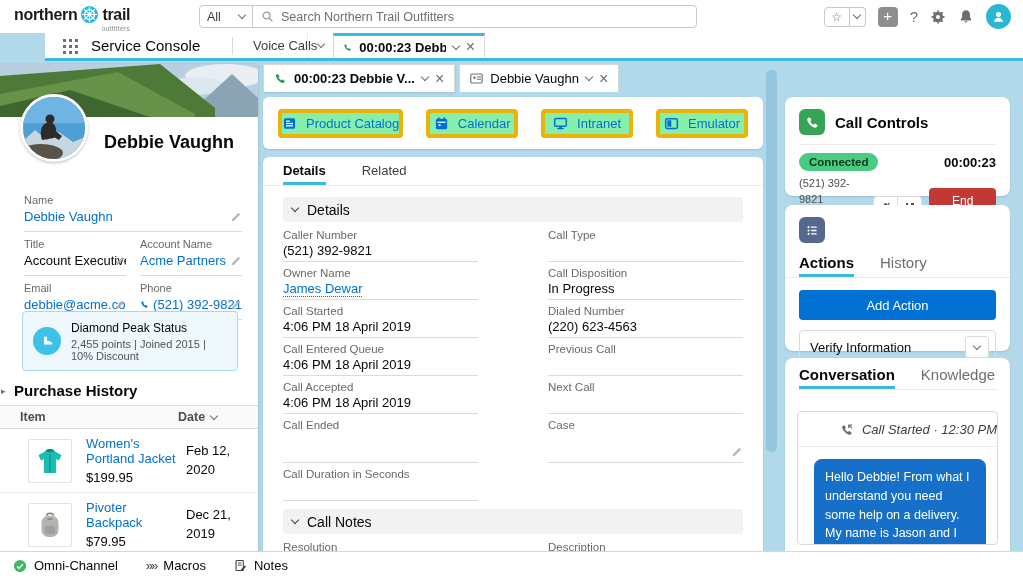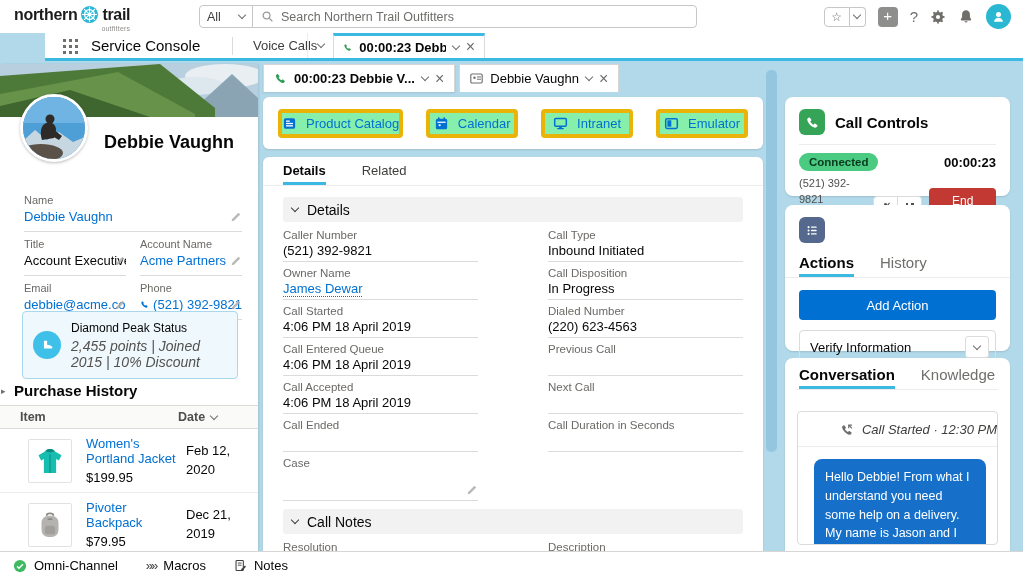--- a/index.html
+++ b/index.html
@@ -55,21 +55,21 @@
   .frow { display:flex; padding:0 16px 0 24px; gap:14px; }
   .fcell { flex:1; border-bottom:1px solid #dddbda; padding:6px 0 7px; position:relative; min-width:0; }
   .flabel { font-size:11px; color:#6b6966; display:block; }
   .fvalue { font-size:13px; color:#080707; margin-top:3px; white-space:nowrap; overflow:hidden; display:flex; align-items:center; gap:4px; }
   .link { color:#0070d2; text-decoration:none; cursor:pointer; }
   .pencil { position:absolute; right:0; bottom:8px; opacity:.85; cursor:pointer; }
 
   .status-card { position:absolute; left:22px; right:20px; top:247px; border:1px solid #a9d7ec; background:#eef8fd; border-radius:4px; padding:8px 10px; display:flex; align-items:center; gap:10px; }
   .status-icon { width:28px; height:28px; border-radius:50%; background:#3fc0e8; display:flex; align-items:center; justify-content:center; flex:none; }
   .status-title { font-size:12px; color:#080707; }
-  .status-sub { font-size:14px; color:#54524f; margin-top:3px;font-style:italic; }
+  .status-sub { font-size:11px; color:#54524f; margin-top:3px; }
 
   .side-collapse { position:absolute; left:1px; top:322px; font-size:9px; color:#706e6b; cursor:pointer; }
   .ph-title { position:absolute; left:14px; top:318px; font-size:15px; font-weight:700; }
   .ph-table { position:absolute; left:0; right:0; top:341px; }
   .ph-head { height:24px; background:#fafaf9; border-top:1px solid #dddbda; border-bottom:1px solid #dddbda; display:flex; align-items:center; font-size:12.5px; font-weight:700; color:#514f4d; }
   .ph-head .c-item { padding-left:20px; flex:1; }
   .ph-head .c-date { width:80px; display:flex; align-items:center; gap:6px; }
   .ph-row { display:flex; align-items:center; border-bottom:1px solid #ececeb; padding:7px 0; }
   .ph-img { width:44px; height:44px; border:1px solid #e4e2e0; border-radius:2px; margin-left:28px; background:#fff; display:flex; align-items:center; justify-content:center; flex:none; }
   .ph-mid { flex:1; margin-left:14px; min-width:0; }
@@ -461,21 +461,20 @@
         <span class="chev"></span>
         <span class="section-title">Details</span>
       </div>
       <div class="dgrid">
         <div class="dcell">
             <span class="dlabel">Caller Number</span>
             <div class="dvalue">(521) 392-9821</div>
           </div>
         <div class="dcell">
             <span class="dlabel">Call Type</span>
-            <div class="dvalue">Inbound Initiated</div>
           </div>
         <div class="dcell">
             <span class="dlabel">Owner Name</span>
             <div class="dvalue"><span class="link dotted">James Dewar</span></div>
           </div>
         <div class="dcell">
             <span class="dlabel">Call Disposition</span>
             <div class="dvalue">In Progress</div>
           </div>
         <div class="dcell">
@@ -497,34 +496,34 @@
         <div class="dcell">
             <span class="dlabel">Call Accepted</span>
             <div class="dvalue">4:06 PM 18 April 2019</div>
           </div>
         <div class="dcell">
             <span class="dlabel">Next Call</span>
             <div class="dvalue"></div>
           </div>
         <div class="dcell">
             <span class="dlabel">Call Ended</span>
-            <div class="dvalue"></div>
-          </div>
-        <div class="dcell">
-            <span class="dlabel">Call Duration in Seconds</span>
             <div class="dvalue"></div>
           </div>
         <div class="dcell tall">
             <span class="dlabel">Case</span>
             <div class="dvalue"></div>
             <span class="pencil">
               <svg width="12" height="12" viewBox="0 0 16 16">
                 <path d="M11.2 2.4l2.4 2.4-8.3 8.3-3.1.7.7-3.1z" fill="#b0adab"></path>
               </svg>
             </span>
+          </div>
+        <div class="dcell">
+            <span class="dlabel">Call Duration in Seconds</span>
+            <div class="dvalue"></div>
           </div>
         <div class="dcell noborder"></div>
       </div>
       <div class="section-bar" style="margin-top:8px;">
         <span class="chev"></span>
         <span class="section-title">Call Notes</span>
       </div>
       <div class="dgrid">
         <div class="dcell tall">
             <span class="dlabel">Resolution</span>

